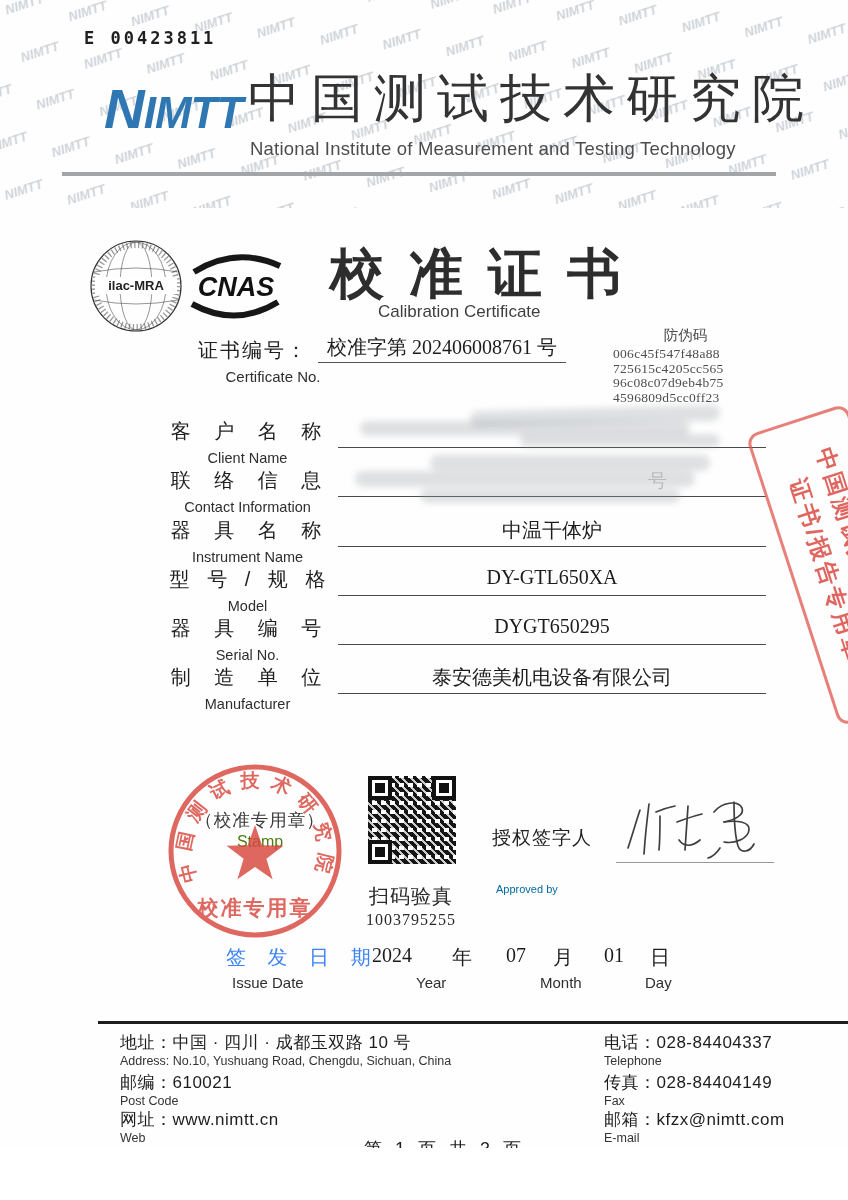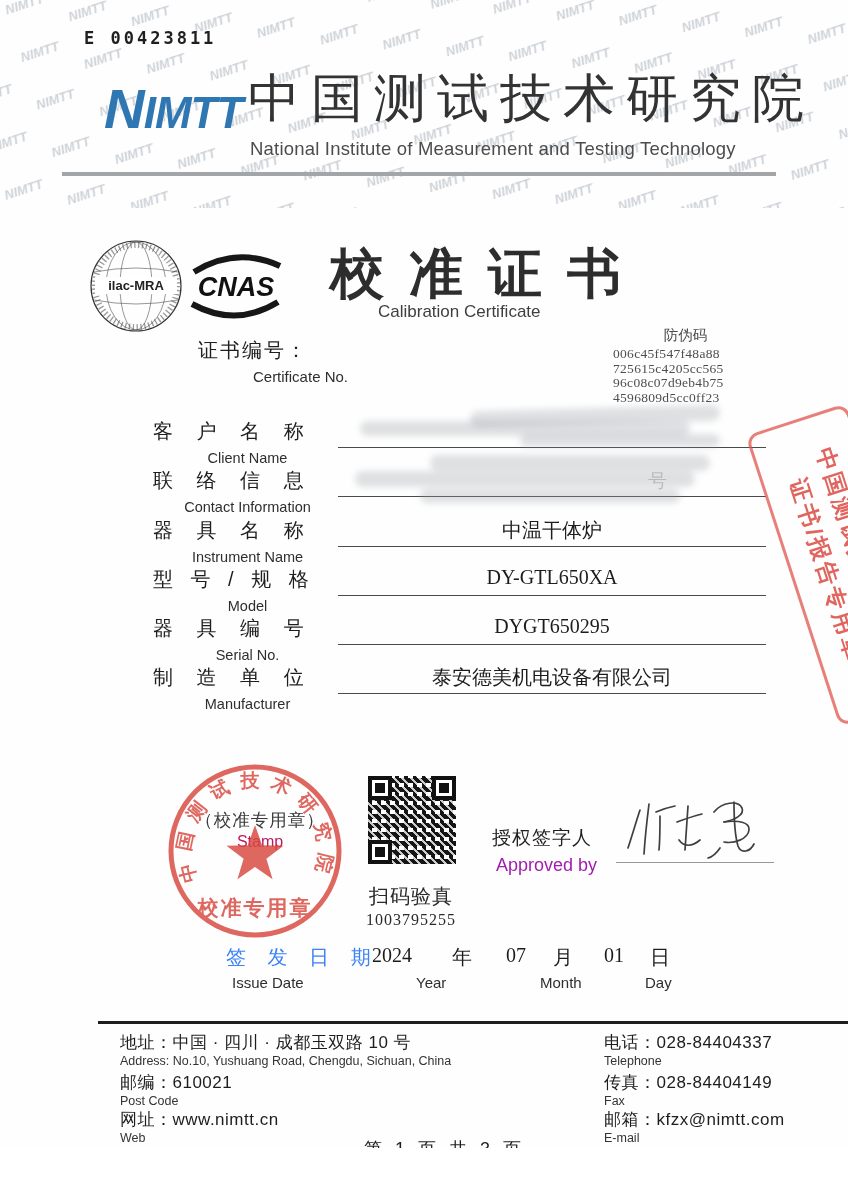--- a/index.html
+++ b/index.html
@@ -27,61 +27,61 @@
   .accr-text{left:292px;top:246px;font-size:10px;line-height:12.5px;font-weight:bold;color:#222;}
   .accr-text .en{font-size:10.5px;}
   .cert-title-cn{left:330px;top:238px;font-size:54px;font-weight:600;color:#2d2d2d;
                  letter-spacing:25px;white-space:nowrap;}
   .cert-title-en{left:378px;top:302px;font-size:17px;color:#3f3f3f;}
 
   
   .certno-label{left:198px;top:337px;font-size:20px;font-weight:500;letter-spacing:2px;color:#1f1f1f;}
   .certno-line{left:318px;top:334px;width:248px;height:28px;border-bottom:1.5px solid #555;
                text-align:center;font-family:"Liberation Serif",serif;font-size:20px;color:#1d1d1d;}
-  .certno-en{left:198px;top:368px;width:150px;text-align:right;font-size:15px;color:#2e2e2e;}
+  .certno-en{left:198px;top:368px;width:150px;text-align:center;font-size:15px;color:#2e2e2e;}
   .anti-box{left:613px;top:326px;width:145px;}
   .anti-title{text-align:center;font-size:14.5px;color:#4a4a4a;}
   .anti-codes{margin-top:2px;font-family:"Liberation Serif",serif;font-size:13.5px;
               line-height:14.5px;color:#4e4e4e;letter-spacing:.3px;}
 
   
   .frow{position:absolute;left:0;top:0;width:848px;}
   .f-cn{position:absolute;left:153px;width:195px;font-size:20px;letter-spacing:9px;
-        color:#1e1e1e;white-space:nowrap;}
+        color:#1e1e1e;white-space:nowrap;text-align:center;}
   .f-en{position:absolute;left:150px;width:195px;text-align:center;font-size:14.5px;color:#2e2e2e;}
   .f-line{position:absolute;left:338px;width:428px;height:29px;border-bottom:1.5px solid #4a4a4a;
           text-align:center;font-family:"Liberation Serif",serif;font-size:20px;color:#1c1c1c;}
   .smudge{position:absolute;background:rgba(150,156,162,.30);border-radius:9px;filter:blur(3px);}
   .hint-char{position:absolute;font-size:19px;color:#9a9a9a;opacity:.55;}
 
   
   .edge-stamp{left:690px;top:512px;width:300px;height:100px;border:3.5px solid rgba(224,85,78,.75);
               border-radius:12px;transform:rotate(72deg);color:rgba(219,74,66,.85);
               display:flex;flex-direction:column;justify-content:center;gap:4px;text-align:center;
               font-size:23px;font-weight:700;letter-spacing:3px;white-space:nowrap;}
 
   
   .stamp-svg{left:167px;top:763px;}
   .stamp-ph{left:170px;top:808px;width:180px;text-align:center;font-size:17.5px;color:#3a3a3a;
             letter-spacing:1px;}
-  .stamp-ph-en{left:170px;top:833px;width:180px;text-align:center;font-size:16px;color:#be185d;}
+  .stamp-ph-en{left:170px;top:833px;width:180px;text-align:center;font-size:16px;color:#4d7c0f;}
   .qr{left:368px;top:776px;width:88px;height:88px;position:absolute;
       background:
         repeating-linear-gradient(45deg, rgba(255,255,255,.78) 0 2px, transparent 2px 6px),
         repeating-linear-gradient(90deg, #151515 0 4px, transparent 4px 9px),
         repeating-linear-gradient(0deg, #151515 0 5px, #fff 5px 9px);}
   .finder{position:absolute;width:24px;height:24px;border:4.5px solid #111;background:#fff;
           box-sizing:border-box;}
   .finder::after{content:"";position:absolute;inset:3px;background:#111;}
   .f-tl{left:0;top:0;} .f-tr{right:0;top:0;} .f-bl{left:0;bottom:0;}
   .qr-caption{left:369px;top:883px;font-size:20px;color:#2a2a2a;letter-spacing:1px;}
   .qr-code{left:366px;top:911px;font-family:"Liberation Serif",serif;font-size:16px;color:#2a2a2a;
            letter-spacing:1px;}
   .approved-cn{left:492px;top:825px;font-size:19px;letter-spacing:1px;color:#1f1f1f;}
-  .approved-en{left:496px;top:855px;font-size:18px;color:#a21caf;}
+  .approved-en{left:496px;top:883px;font-size:11px;color:#0369a1;}
   .sig-line{left:616px;top:790px;width:158px;height:72px;border-bottom:1.5px solid #999;}
   .sig-svg{left:622px;top:792px;}
 
   
   .issue-cn{left:226px;top:944px;font-size:20px;letter-spacing:8px;color:#3b82f6;}
   .issue-en{left:232px;top:974px;font-size:15px;color:#2e2e2e;}
   .d-num{position:absolute;top:944px;font-family:"Liberation Serif",serif;font-size:20px;color:#1c1c1c;}
   .d-cn{position:absolute;top:944px;font-size:20px;color:#1e1e1e;}
   .d-en{position:absolute;top:974px;font-size:15px;color:#2e2e2e;}
 
@@ -130,20 +130,21 @@
     <path d="M8,26 Q50,0 94,20" fill="none" stroke="#171717" stroke-width="6"></path>
     <path d="M6,58 Q50,82 92,56" fill="none" stroke="#171717" stroke-width="6"></path>
     <text x="50" y="50" text-anchor="middle" font-family="Liberation Sans, sans-serif" font-size="27" font-weight="800" font-style="italic" fill="#111">CNAS</text>
   </svg>
 
 
   <div class="abs cert-title-cn">校准证书</div>
   <div class="abs cert-title-en">Calibration Certificate</div>
 
   <div class="abs certno-label">证书编号：</div>
+  <div class="abs certno-line">校准字第 202406008761 号</div>
   <div class="abs certno-en">Certificate No.</div>
 
   <div class="abs anti-box">
     <div class="anti-title">防伪码</div>
     <div class="anti-codes">
       <div>006c45f547f48a88</div>
       <div>725615c4205cc565</div>
       <div>96c08c07d9eb4b75</div>
       <div>4596809d5cc0ff23</div>
     </div>

